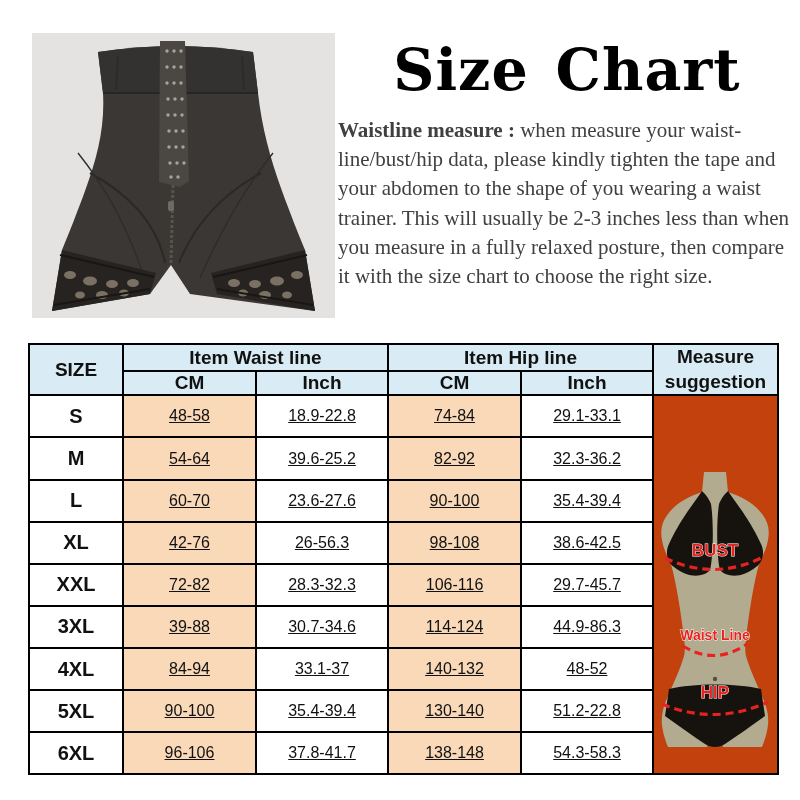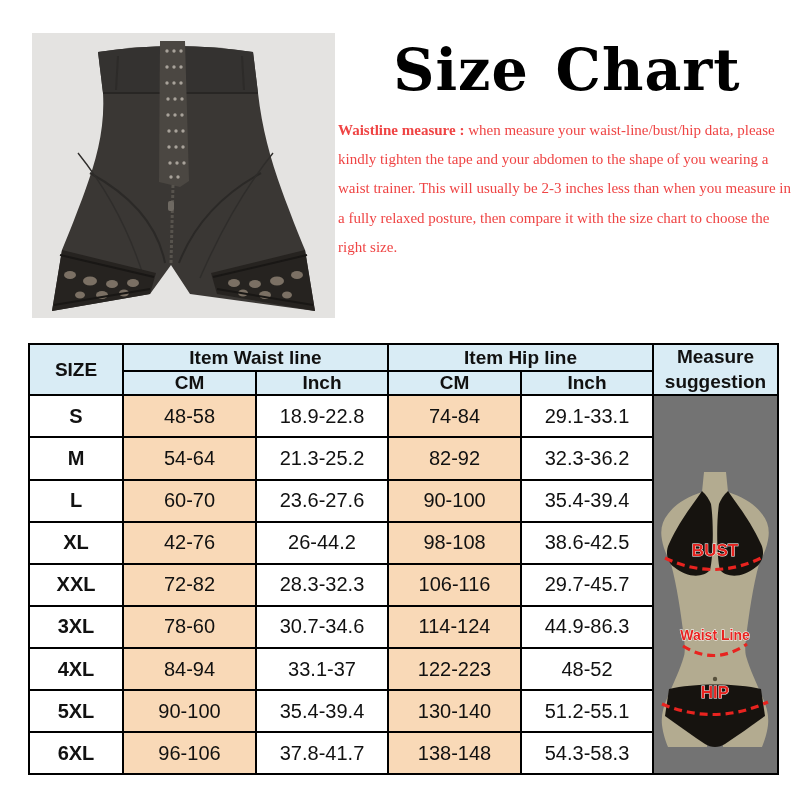--- a/index.html
+++ b/index.html
@@ -9,38 +9,38 @@
   
   .photo{position:absolute;left:32px;top:33px;width:303px;height:285px;background:#e4e3e1;}
 
   
   .title{position:absolute;left:338px;top:38px;width:458px;margin:0;text-align:center;
          font-family:"DejaVu Serif","Liberation Serif",serif;font-weight:700;
          font-size:57px;line-height:64px;color:#000;letter-spacing:1px;word-spacing:6px;}
 
   
   .desc{position:absolute;left:338px;top:116px;width:460px;margin:0;
-        font-family:"Liberation Serif",serif;font-size:15px;line-height:29.2px;color:#ef4444;
+        font-family:"Liberation Serif",serif;font-size:21px;line-height:29.2px;color:#404040;
         text-align:left;}
   .desc b{font-weight:700;}
 
   
   table.size-table{position:absolute;left:28px;top:343px;width:749px;
         border-collapse:collapse;table-layout:fixed;}
   table.size-table th, table.size-table td{border:2px solid #000;text-align:center;
         vertical-align:middle;padding:0;overflow:hidden;}
   table.size-table thead th{background:#d9ecf5;font-weight:700;font-size:19px;}
   tr.hrow1{height:27px;}
   tr.hrow2{height:23px;}
   tbody tr{height:42px;}
   td.size-cell{font-weight:700;font-size:20px;background:#fff;}
-  td.num-cell{font-weight:400;font-size:20px;background:#fff;}
+  td.num-cell{font-weight:400;font-size:16px;background:#fff;text-decoration:underline;}
   td.cm-cell{background:#f9d9b7;}
   th.measure-head{line-height:1.3;font-size:19px;}
-  td.measure-cell{background:#737373;vertical-align:top;padding:0;}
+  td.measure-cell{background:#c2410c;vertical-align:top;padding:0;}
   td.measure-cell svg{display:block;margin:0 auto;}
 </style>
 </head>
 <body>
 
 <div id="page">
 
   <div class="photo">
     <svg width="303" height="285" viewBox="0 0 303 285">
 
@@ -194,65 +194,65 @@
               <text x="60" y="160" font-size="17">BUST</text>
               <text x="60" y="244" font-size="14">Waist Line</text>
               <text x="60" y="302" font-size="17">HIP</text>
             </g>
           </svg>
         </td>
       </tr>
       <tr>
         <td class="size-cell">M</td>
         <td class="num-cell cm-cell">54-64</td>
-        <td class="num-cell">21.3-25.2</td>
+        <td class="num-cell">39.6-25.2</td>
         <td class="num-cell cm-cell">82-92</td>
         <td class="num-cell">32.3-36.2</td>
       </tr>
       <tr>
         <td class="size-cell">L</td>
         <td class="num-cell cm-cell">60-70</td>
         <td class="num-cell">23.6-27.6</td>
         <td class="num-cell cm-cell">90-100</td>
         <td class="num-cell">35.4-39.4</td>
       </tr>
       <tr>
         <td class="size-cell">XL</td>
         <td class="num-cell cm-cell">42-76</td>
-        <td class="num-cell">26-44.2</td>
+        <td class="num-cell">26-56.3</td>
         <td class="num-cell cm-cell">98-108</td>
         <td class="num-cell">38.6-42.5</td>
       </tr>
       <tr>
         <td class="size-cell">XXL</td>
         <td class="num-cell cm-cell">72-82</td>
         <td class="num-cell">28.3-32.3</td>
         <td class="num-cell cm-cell">106-116</td>
         <td class="num-cell">29.7-45.7</td>
       </tr>
       <tr>
         <td class="size-cell">3XL</td>
-        <td class="num-cell cm-cell">78-60</td>
+        <td class="num-cell cm-cell">39-88</td>
         <td class="num-cell">30.7-34.6</td>
         <td class="num-cell cm-cell">114-124</td>
         <td class="num-cell">44.9-86.3</td>
       </tr>
       <tr>
         <td class="size-cell">4XL</td>
         <td class="num-cell cm-cell">84-94</td>
         <td class="num-cell">33.1-37</td>
-        <td class="num-cell cm-cell">122-223</td>
+        <td class="num-cell cm-cell">140-132</td>
         <td class="num-cell">48-52</td>
       </tr>
       <tr>
         <td class="size-cell">5XL</td>
         <td class="num-cell cm-cell">90-100</td>
         <td class="num-cell">35.4-39.4</td>
         <td class="num-cell cm-cell">130-140</td>
-        <td class="num-cell">51.2-55.1</td>
+        <td class="num-cell">51.2-22.8</td>
       </tr>
       <tr>
         <td class="size-cell">6XL</td>
         <td class="num-cell cm-cell">96-106</td>
         <td class="num-cell">37.8-41.7</td>
         <td class="num-cell cm-cell">138-148</td>
         <td class="num-cell">54.3-58.3</td>
       </tr>
     </tbody>
   </table>

